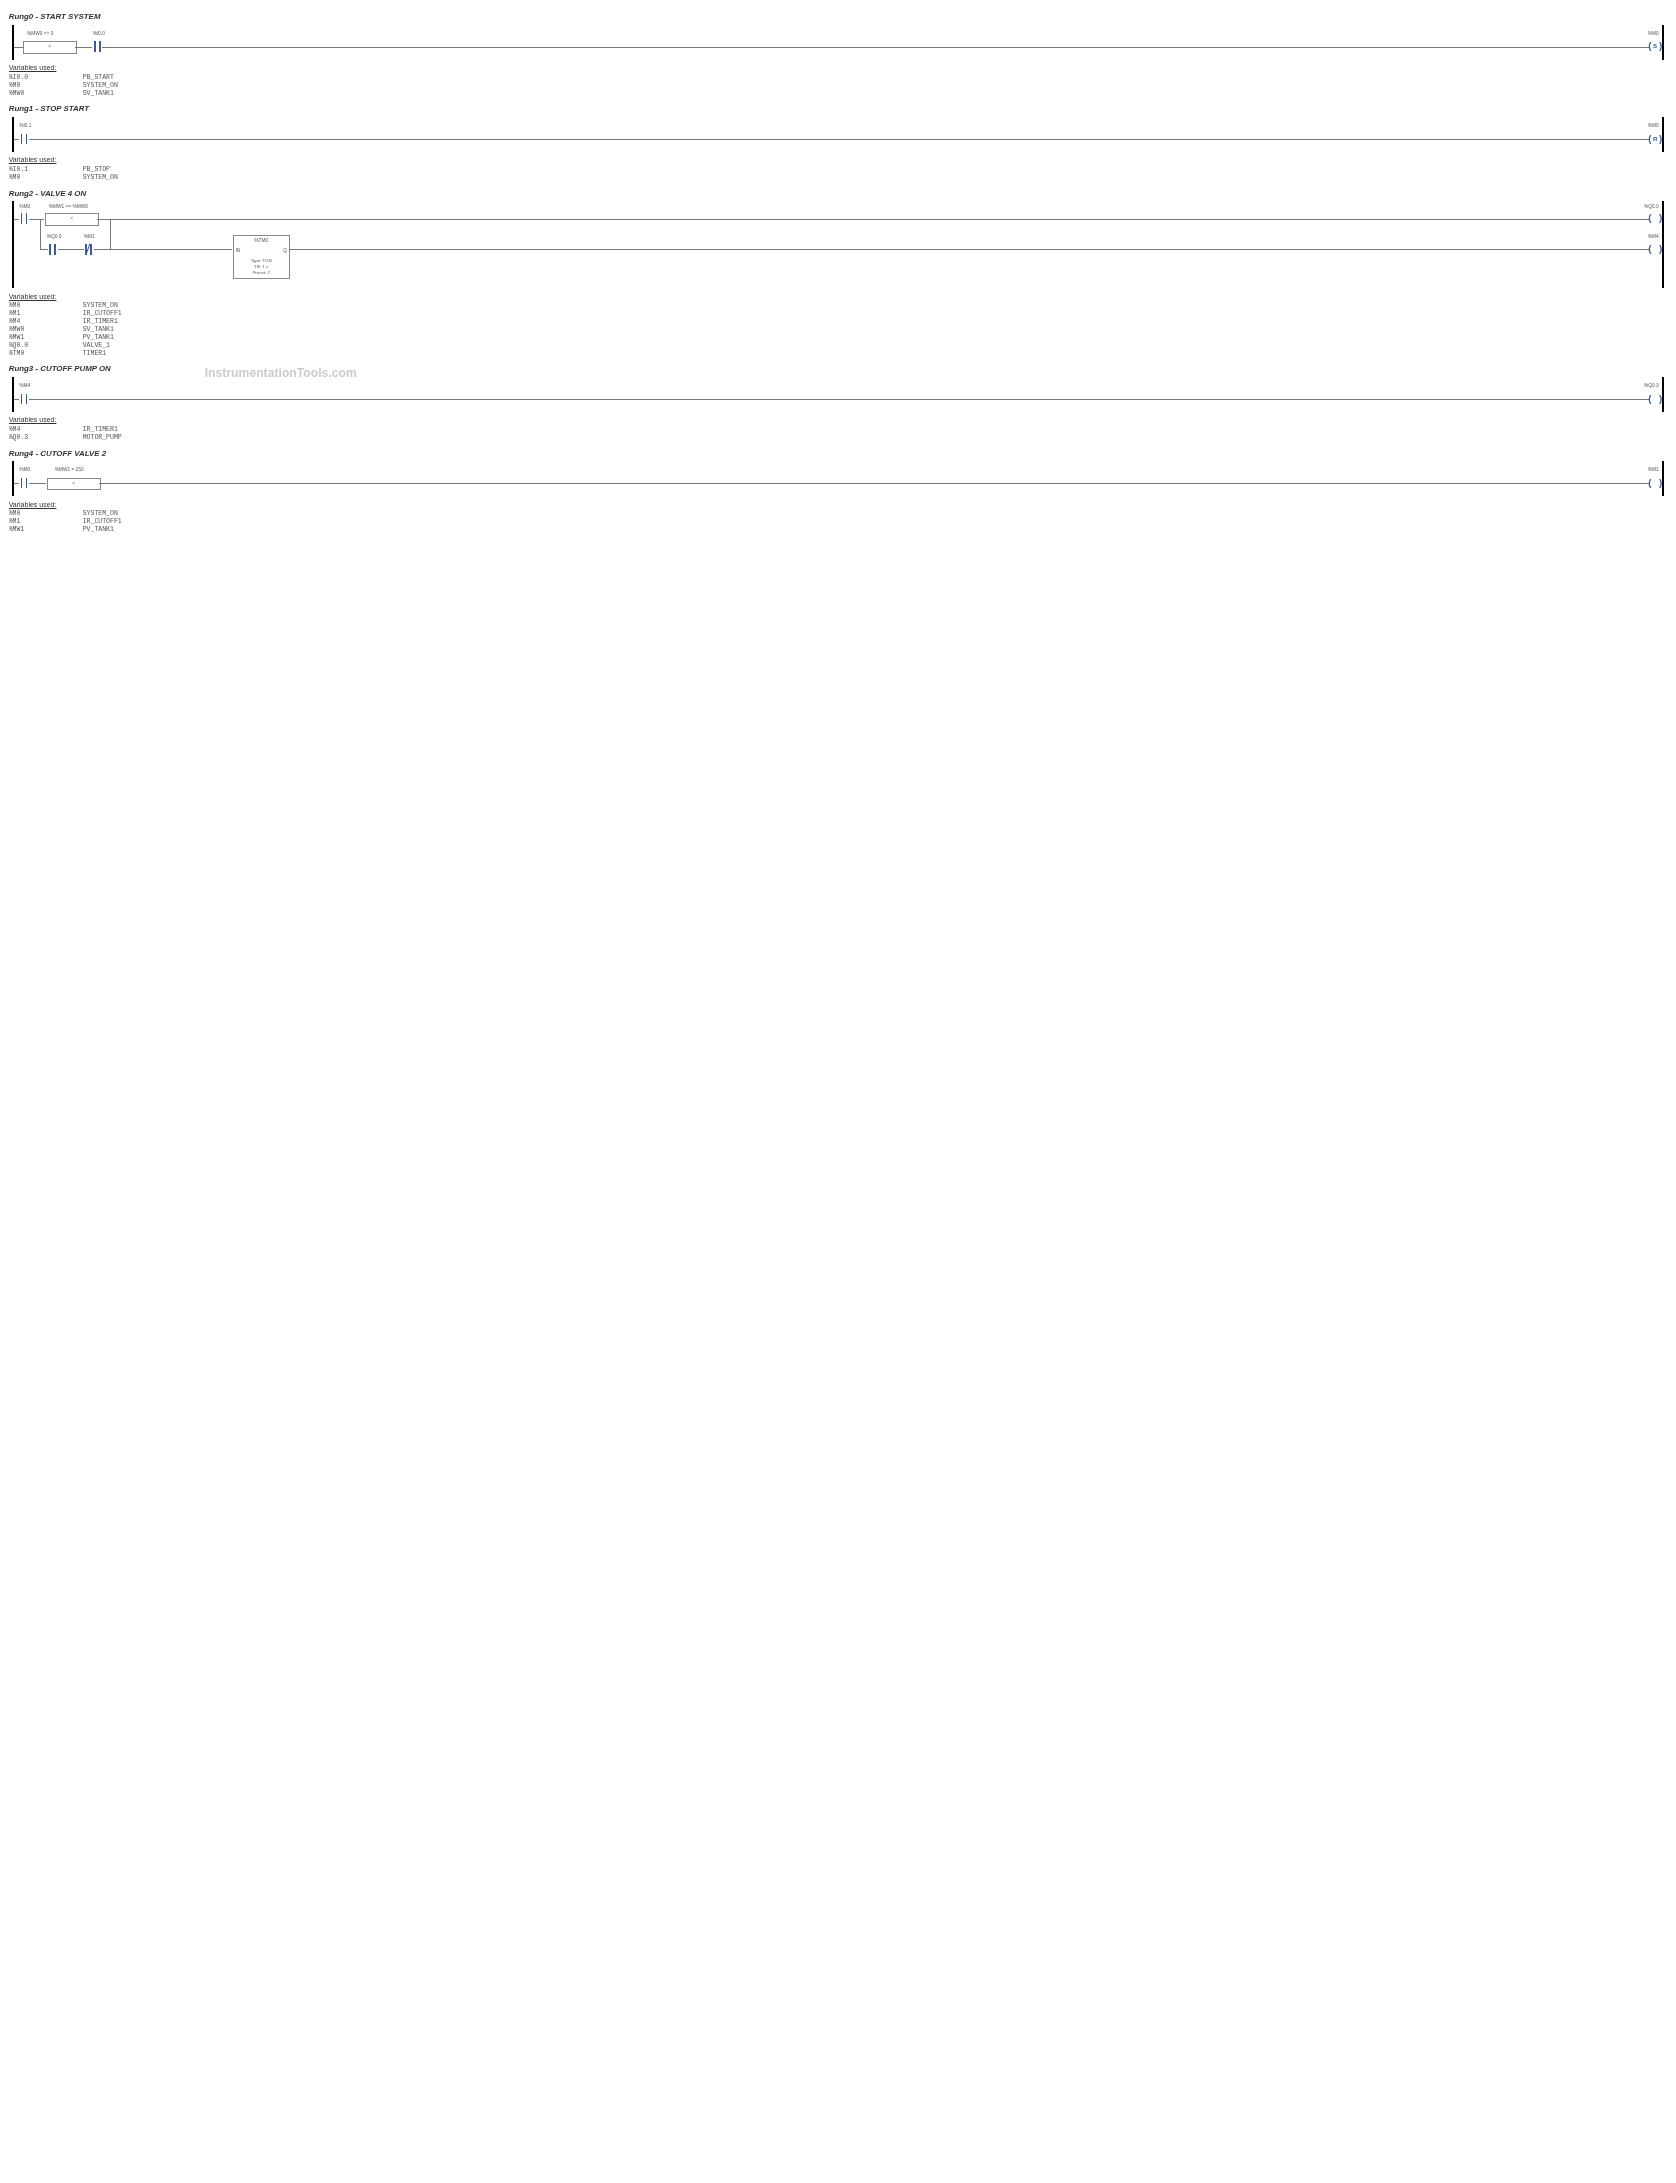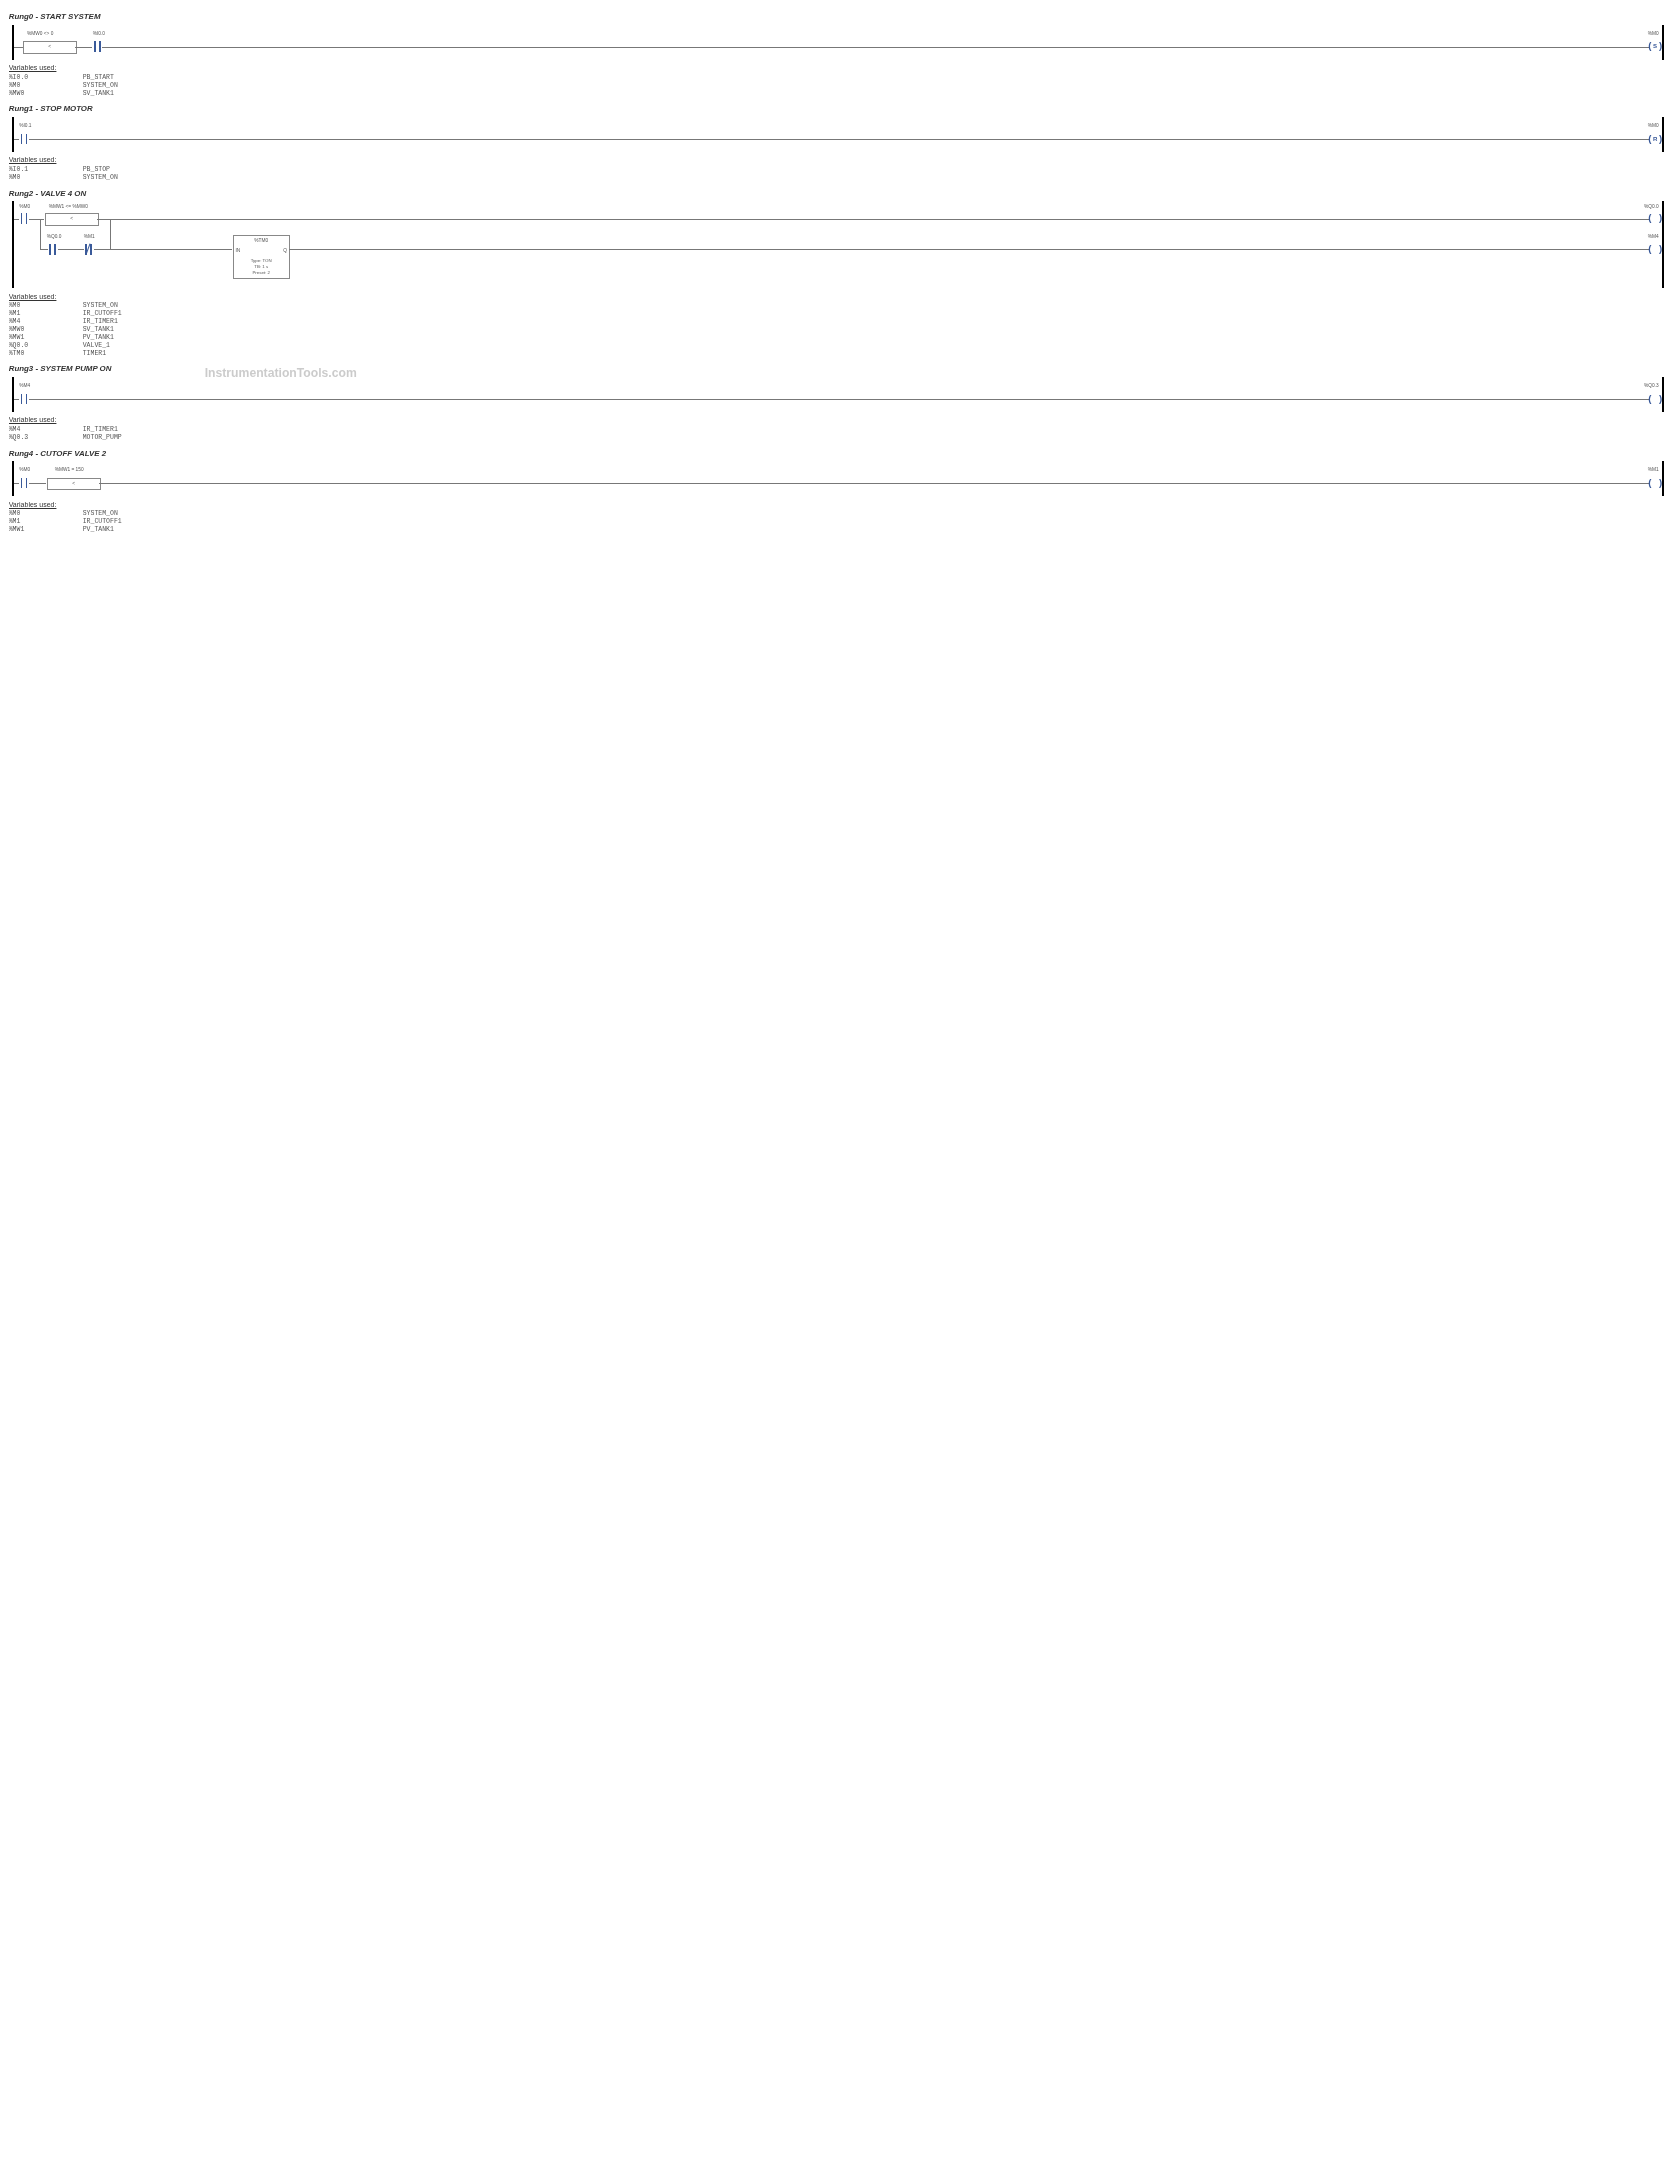--- a/index.html
+++ b/index.html
@@ -192,21 +192,21 @@
   <div class="vars-row">
       <div class="vars-addr">%M0</div>
       <div>SYSTEM_ON</div>
     </div>
   <div class="vars-row">
       <div class="vars-addr">%MW0</div>
       <div>SV_TANK1</div>
     </div>
 </div>
 
-<div class="rung-title">Rung1 - STOP MOTOR</div>
+<div class="rung-title">Rung1 - STOP START</div>
 <div class="rung-box">
   <div class="rail left"></div>
   <div class="rail right"></div>
   <div class="hline" style="left:5.2px; width:5.2px; top:22px;"></div>
   <div class="contact" style="left:10.5px; top:16.6px;"></div>
   <div class="el-label" style="left:10.5px; top:6.1px;">%I0.1</div>
   <div class="hline" style="left:20px; right:18.3px; top:22px;"></div>
   <div class="coil" style="right:6.1px; top:16.6px;">R</div>
   <div class="el-label" style="right:8.7px; top:6.1px;">%M0</div>
 </div>
@@ -294,21 +294,21 @@
   <div class="vars-row">
       <div class="vars-addr">%Q0.0</div>
       <div>VALVE_1</div>
     </div>
   <div class="vars-row">
       <div class="vars-addr">%TM0</div>
       <div>TIMER1</div>
     </div>
 </div>
 
-<div class="rung-title">Rung3 - SYSTEM PUMP ON</div>
+<div class="rung-title">Rung3 - CUTOFF PUMP ON</div>
 <div class="rung-box" style="position:relative;">
   <div class="watermark" style="left:157px; top:-11.4px;padding-left:39px;">InstrumentationTools.com</div>
   <div class="rail left"></div>
   <div class="rail right"></div>
   <div class="hline" style="left:5.2px; width:5.2px; top:22px;"></div>
   <div class="contact" style="left:10.5px; top:16.6px;"></div>
   <div class="el-label" style="left:10.5px; top:6.1px;">%M4</div>
   <div class="hline" style="left:20px; right:18.3px; top:22px;"></div>
   <div class="coil" style="right:6.1px; top:16.6px;"></div>
   <div class="el-label" style="right:8.7px; top:6.1px;">%Q0.3</div>

